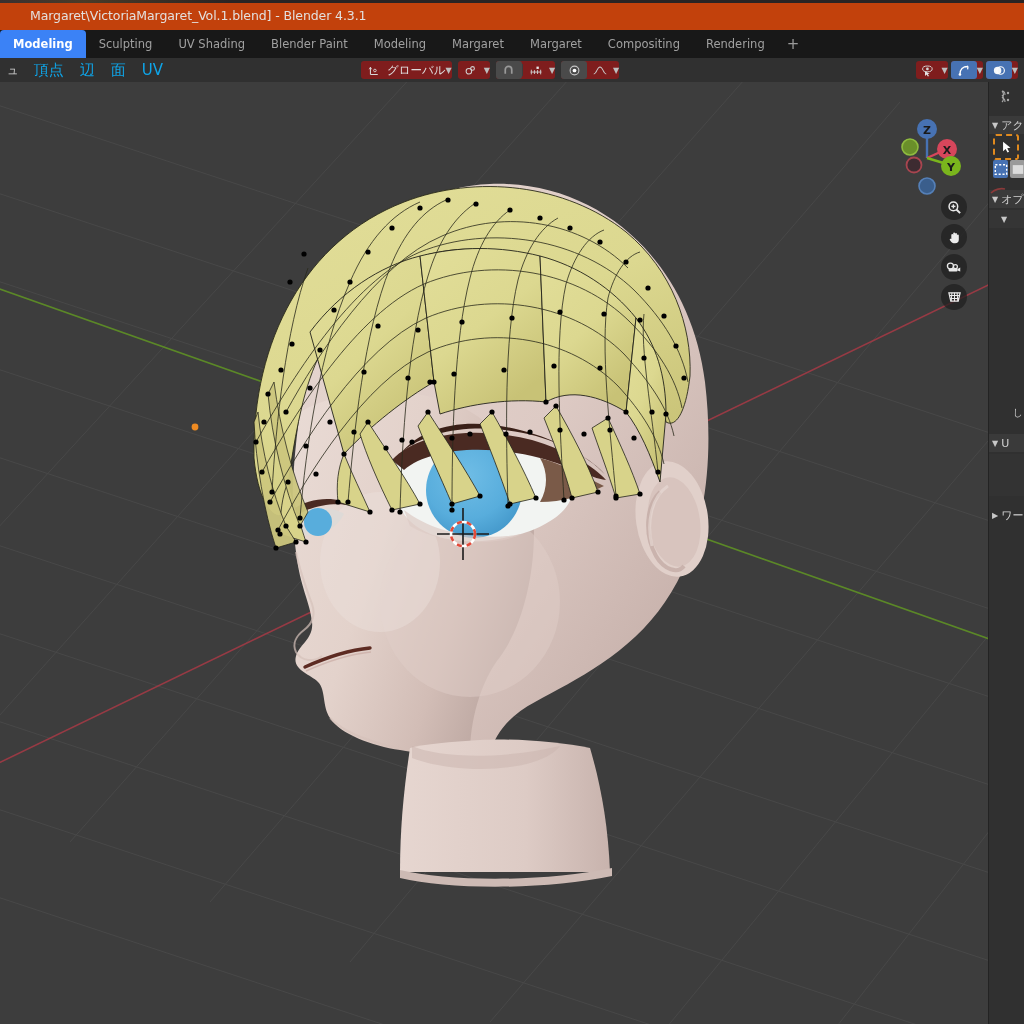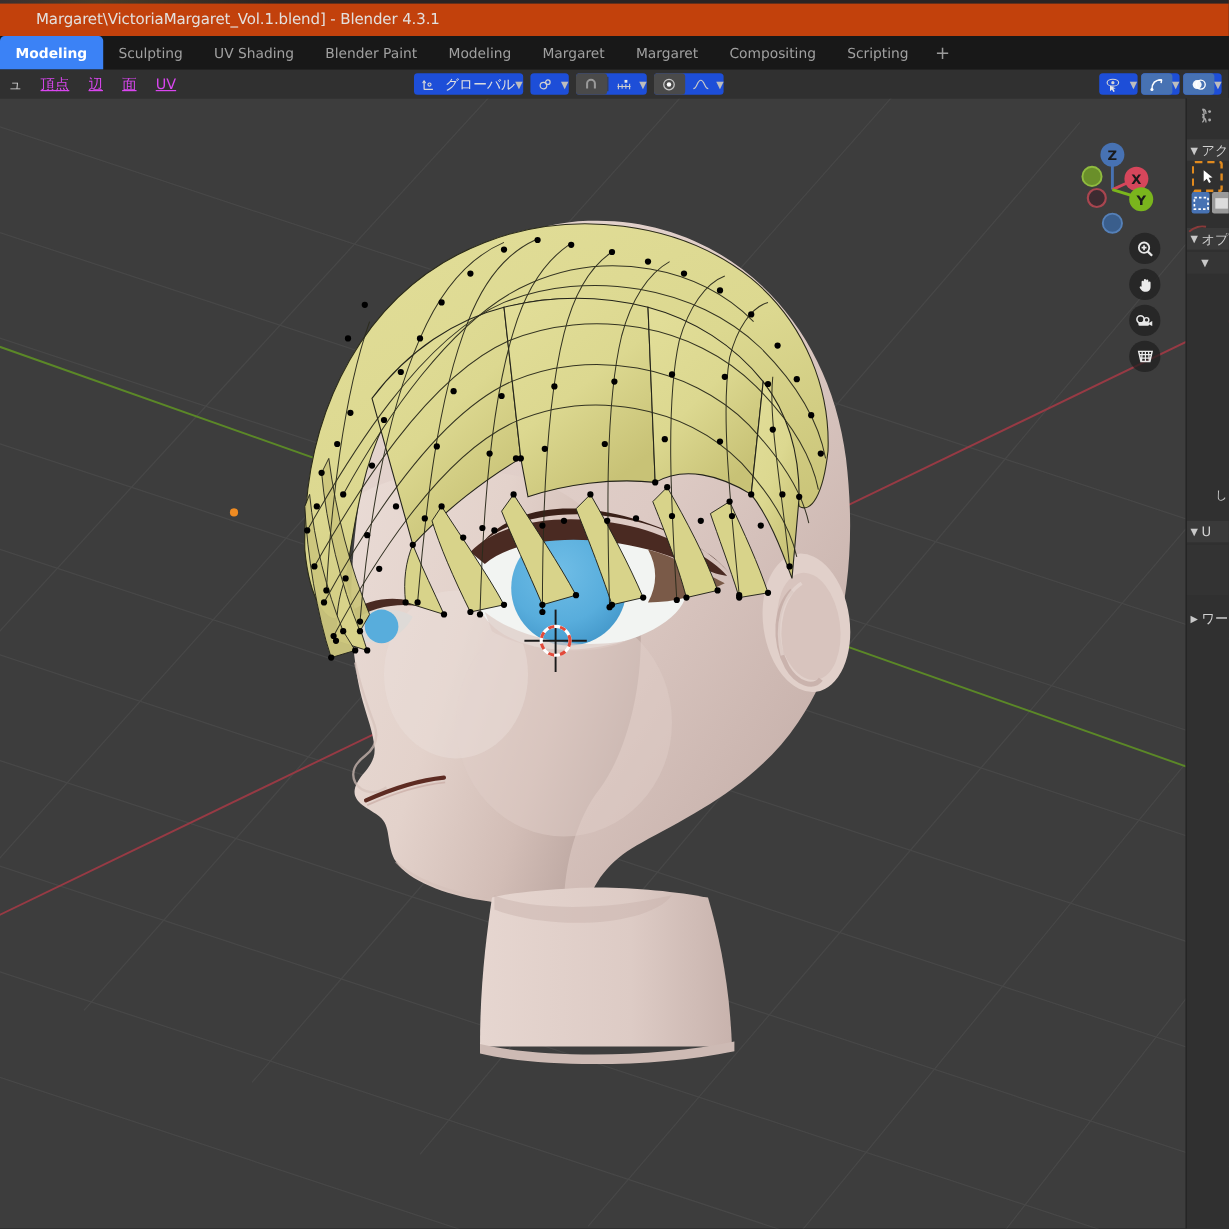--- a/index.html
+++ b/index.html
@@ -72,30 +72,29 @@
     display: flex; align-items: center;
     border-bottom: 1px solid #232323;
   }
   .vh-left { display: flex; align-items: center; height: 100%; }
   .vh-menu {
     font-size: 11.5px; color: #d4d4d4;
     padding: 0 7px;
     white-space: nowrap;
   }
   .vh-modeitem {
-    font-size: 12px; color: #d946ef;
+    font-size: 15px; color: #0ea5e9;
     padding: 0 8px;
     white-space: nowrap;
-    text-decoration: underline;
   }
 
   .vh-group {
     display: flex; align-items: center;
     height: 18px;
-    background: #1d4ed8;
+    background: #7f1d1d;
     border-radius: 3px;
     margin: 0 3px;
   }
   .vh-btn {
     display: flex; align-items: center; justify-content: center;
     height: 18px; min-width: 20px;
     color: #cfcfcf;
     font-size: 11px;
     padding: 0 3px;
   }
@@ -176,21 +175,21 @@
 
   <div id="topbar">
     <div class="ws-tab active">Modeling</div>
     <div class="ws-tab">Sculpting</div>
     <div class="ws-tab">UV Shading</div>
     <div class="ws-tab">Blender Paint</div>
     <div class="ws-tab">Modeling</div>
     <div class="ws-tab">Margaret</div>
     <div class="ws-tab">Margaret</div>
     <div class="ws-tab">Compositing</div>
-    <div class="ws-tab">Scripting</div>
+    <div class="ws-tab">Rendering</div>
     <div class="ws-tab plus">+</div>
   </div>
 
   <div id="viewheader">
     <div class="vh-left">
       <span class="vh-menu">ュ</span>
       <span class="vh-modeitem">頂点</span>
       <span class="vh-modeitem">辺</span>
       <span class="vh-modeitem">面</span>
       <span class="vh-modeitem">UV</span>

